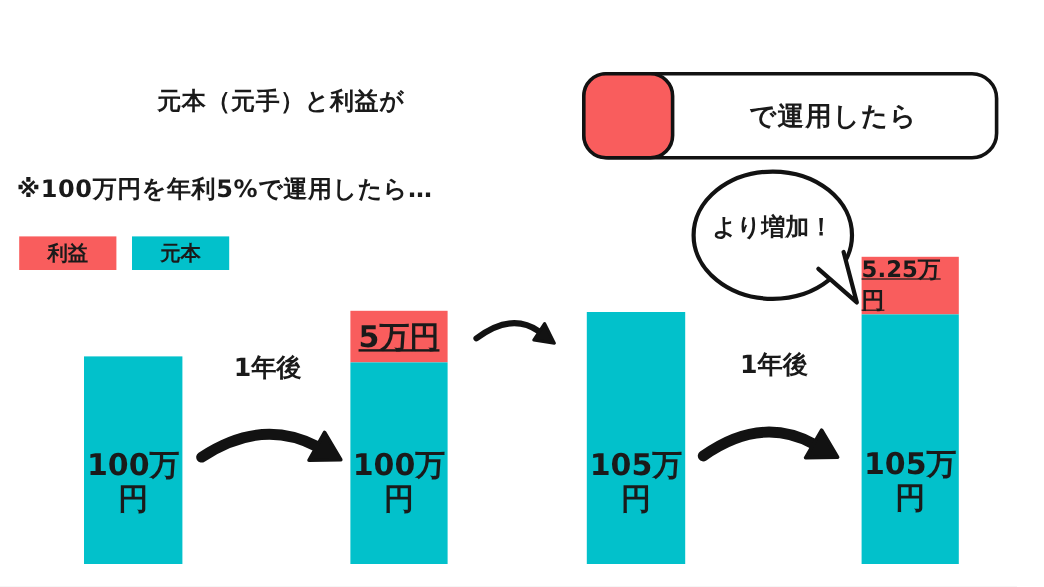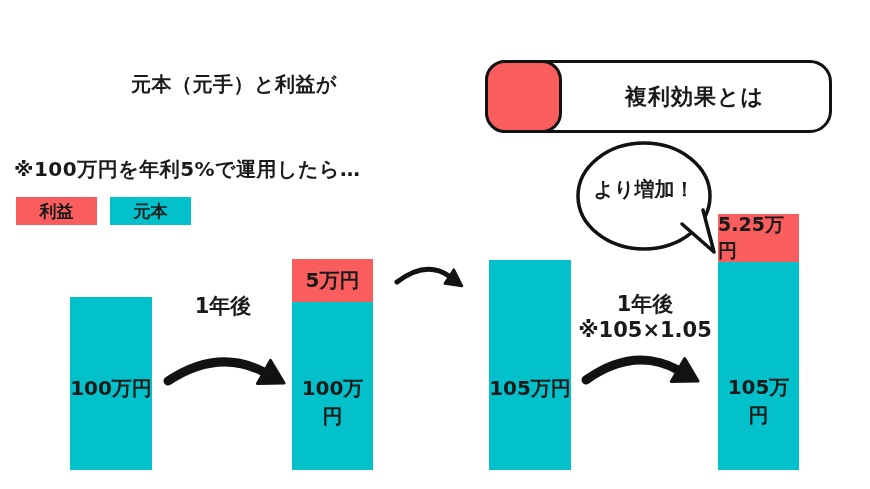--- a/index.html
+++ b/index.html
@@ -31,35 +31,35 @@
     position: absolute; left: -3px; top: -3px;
     width: 77px; height: 73px;
     background: var(--red); border: 3px solid #121212; border-radius: 20px;
   }
   .banner-label {
     position: absolute; left: 76px; right: 4px; top: 0; height: 67px;
     display: flex; align-items: center; justify-content: center;
     font-size: 22px; letter-spacing: 1px;
   }
 
-  .note { left: 14px; top: 156px; font-size: 20px; letter-spacing: 0.5px; }
+  .note { left: 14px; top: 144px; font-size: 20px; letter-spacing: 0.5px; }
 
   .legend-swatch {
     width: 81px; height: 28px; top: 197px;
     display: flex; align-items: center; justify-content: center;
     font-size: 17px;
   }
   .legend-profit { left: 16px; background: var(--red); }
   .legend-principal { left: 110px; background: var(--teal); }
 
   
-  .seg { position: absolute; z-index: 1; }
+  .seg { position: absolute; z-index: 1; text-decoration: underline; }
   .seg.red { background: var(--red); display: flex; align-items: center; justify-content: center; }
   .seg.teal { background: var(--teal); }
-  .seg-label { font-size: 20px; color: #1a1a1a; }
+  .seg-label { font-size: 25px; color: #1a1a1a; }
   .seg-label.small { font-size: 19px; }
   .teal .seg-label { position: absolute; left: 0; width: 100%; text-align: center; line-height: 28px; }
 
   #bar1 { left: 70px;  top: 297px; width: 82px; height: 173px; }
   #bar2r { left: 292px; top: 259px; width: 81px; height: 43px; }
   #bar2t { left: 292px; top: 302px; width: 81px; height: 168px; }
   #bar3 { left: 489px; top: 260px; width: 82px; height: 210px; }
   #bar4r { left: 718px; top: 214px; width: 81px; height: 48px; }
   #bar4t { left: 718px; top: 262px; width: 81px; height: 208px; }
   #bar1 .seg-label { top: 77px; }
@@ -91,21 +91,21 @@
 <body>
 
 <div class="canvas" style="--red:#F95D5D; --teal:#02C1CB;">
 
   <div class="abs main-title">
     <span>元本（元手）と利益が</span>
   </div>
 
   <div class="abs banner">
     <div class="banner-tab"></div>
-    <div class="banner-label">複利効果とは</div>
+    <div class="banner-label">で運用したら</div>
   </div>
 
   <div class="abs note">※100万円を年利5%で運用したら…</div>
 
   <div class="abs legend-swatch legend-profit">
     <span>利益</span>
   </div>
   <div class="abs legend-swatch legend-principal">
     <span>元本</span>
   </div>
@@ -132,21 +132,20 @@
     <span class="seg-label">105万円</span>
   </div>
 
   <div class="abs step-annotation step-1">
     <span>1年後</span>
   </div>
 
 
   <div class="abs step-annotation step-2">
     <span>1年後</span>
-    <span>※105×1.05</span>
   </div>
 
   <div class="abs bubble-text">
     <span>より増加！</span>
   </div>
 
   <svg class="decoration-layer" viewBox="0 0 870 489">
 
     <path d="M168,381 Q218,348 264,372" fill="none" stroke="#121212" stroke-width="9" stroke-linecap="round"></path>
     <polygon points="284,383 257.5,383.6 270.5,360.4" fill="#121212" stroke="#121212" stroke-width="3" stroke-linejoin="round"></polygon>

